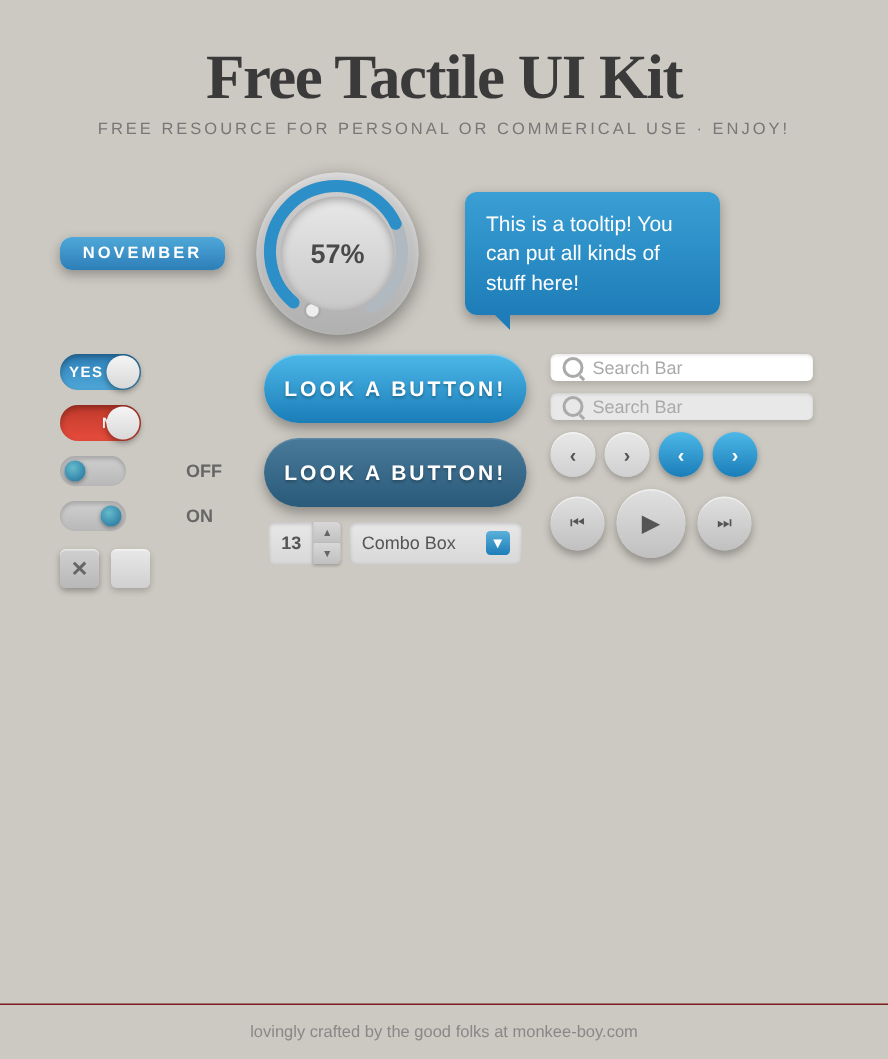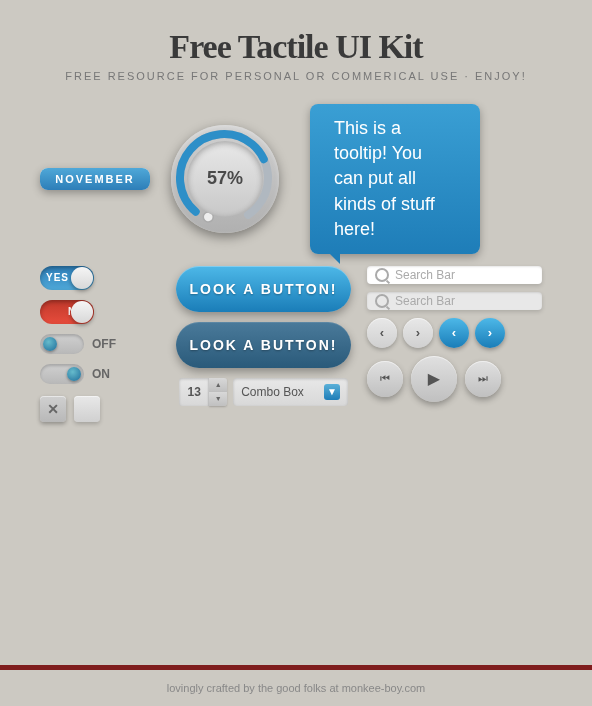--- a/index.html
+++ b/index.html
@@ -20,21 +20,21 @@
       flex-direction: column;
       align-items: center;
     }
 
     
     .header {
       text-align: center;
       padding: 28px 20px 12px;
     }
     .header-title {
-      font-size: 34px;
+      font-size: 42px;
       font-weight: 700;
       color: #3a3a3a;
       letter-spacing: -1px;
       font-family: Georgia, serif;
     }
     .header-subtitle {
       font-size: 11px;
       color: #777;
       letter-spacing: 2px;
       margin-top: 4px;
@@ -122,23 +122,23 @@
     .dial-text {
       font-size: 18px;
       font-weight: bold;
       color: #4a4a4a;
     }
 
     
     .tooltip-bubble {
       background: linear-gradient(to bottom, #3a9fd4, #1e7db8);
       border-radius: 8px;
-      padding: 12px 24px;
+      padding: 12px 14px;
       color: white;
-      font-size: 18px;
+      font-size: 14px;
       line-height: 1.4;
       max-width: 170px;
       position: relative;
       box-shadow: 0 3px 8px rgba(0,0,0,0.3);
       margin-left: 10px;
     }
     .tooltip-bubble::after {
       content: '';
       position: absolute;
       bottom: -10px;
@@ -200,20 +200,21 @@
       font-weight: bold;
       color: white;
       letter-spacing: 1px;
     }
     .toggle-label.yes { margin-left: 6px; }
     .toggle-label.no { margin-left: 28px; }
     .switch-text {
       font-size: 12px;
       font-weight: bold;
       color: #666;
+      margin-left: 32px;
     }
 
     
     .radio-row {
       display: flex;
       align-items: center;
       gap: 8px;
     }
     .radio-pill {
       width: 44px;
@@ -459,21 +460,21 @@
     .media-btn.sm { width: 36px; height: 36px; font-size: 11px; }
     .media-btn.lg { width: 46px; height: 46px; font-size: 16px; }
 
     
     .footer {
       width: 100%;
       padding: 12px 0;
       text-align: center;
       font-size: 11px;
       color: #888;
-      border-top: 5px solid #7f1d1d;
+      border-top: 1px solid #7f1d1d;
       margin-top: auto;
     }
 
     
     .dial-svg {
       position: absolute;
       top: 0; left: 0;
       width: 108px;
       height: 108px;
     }

